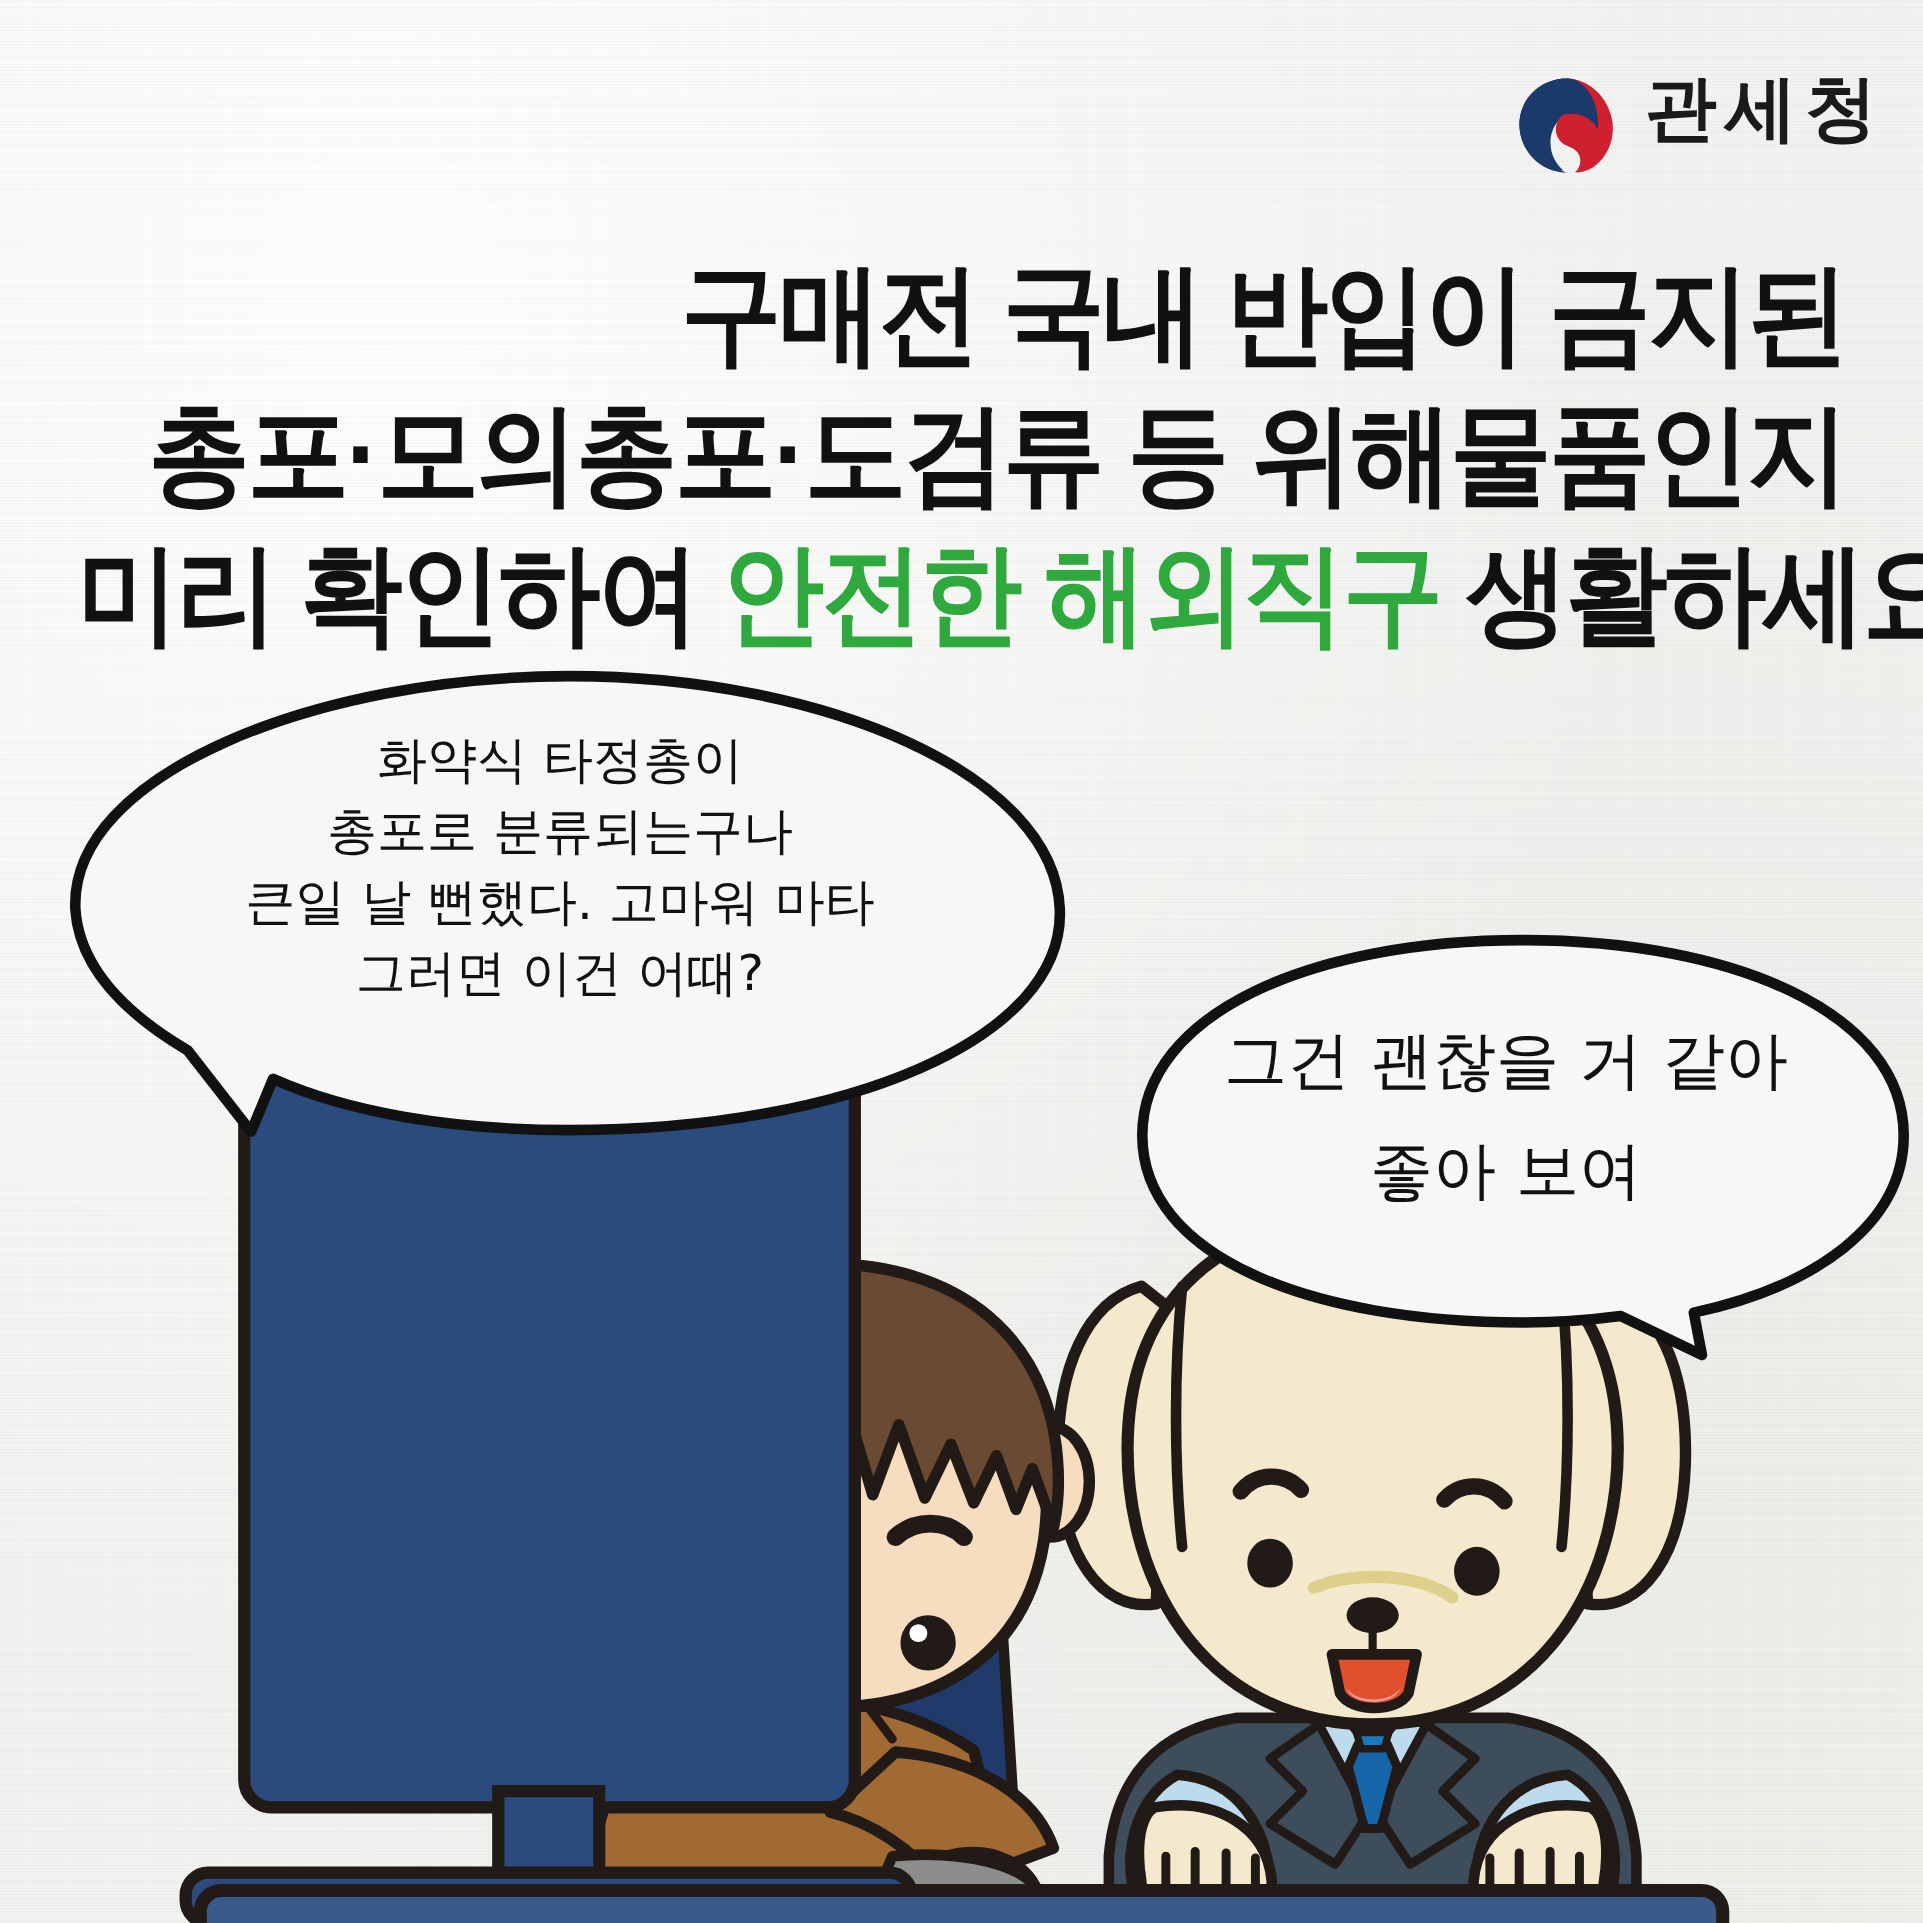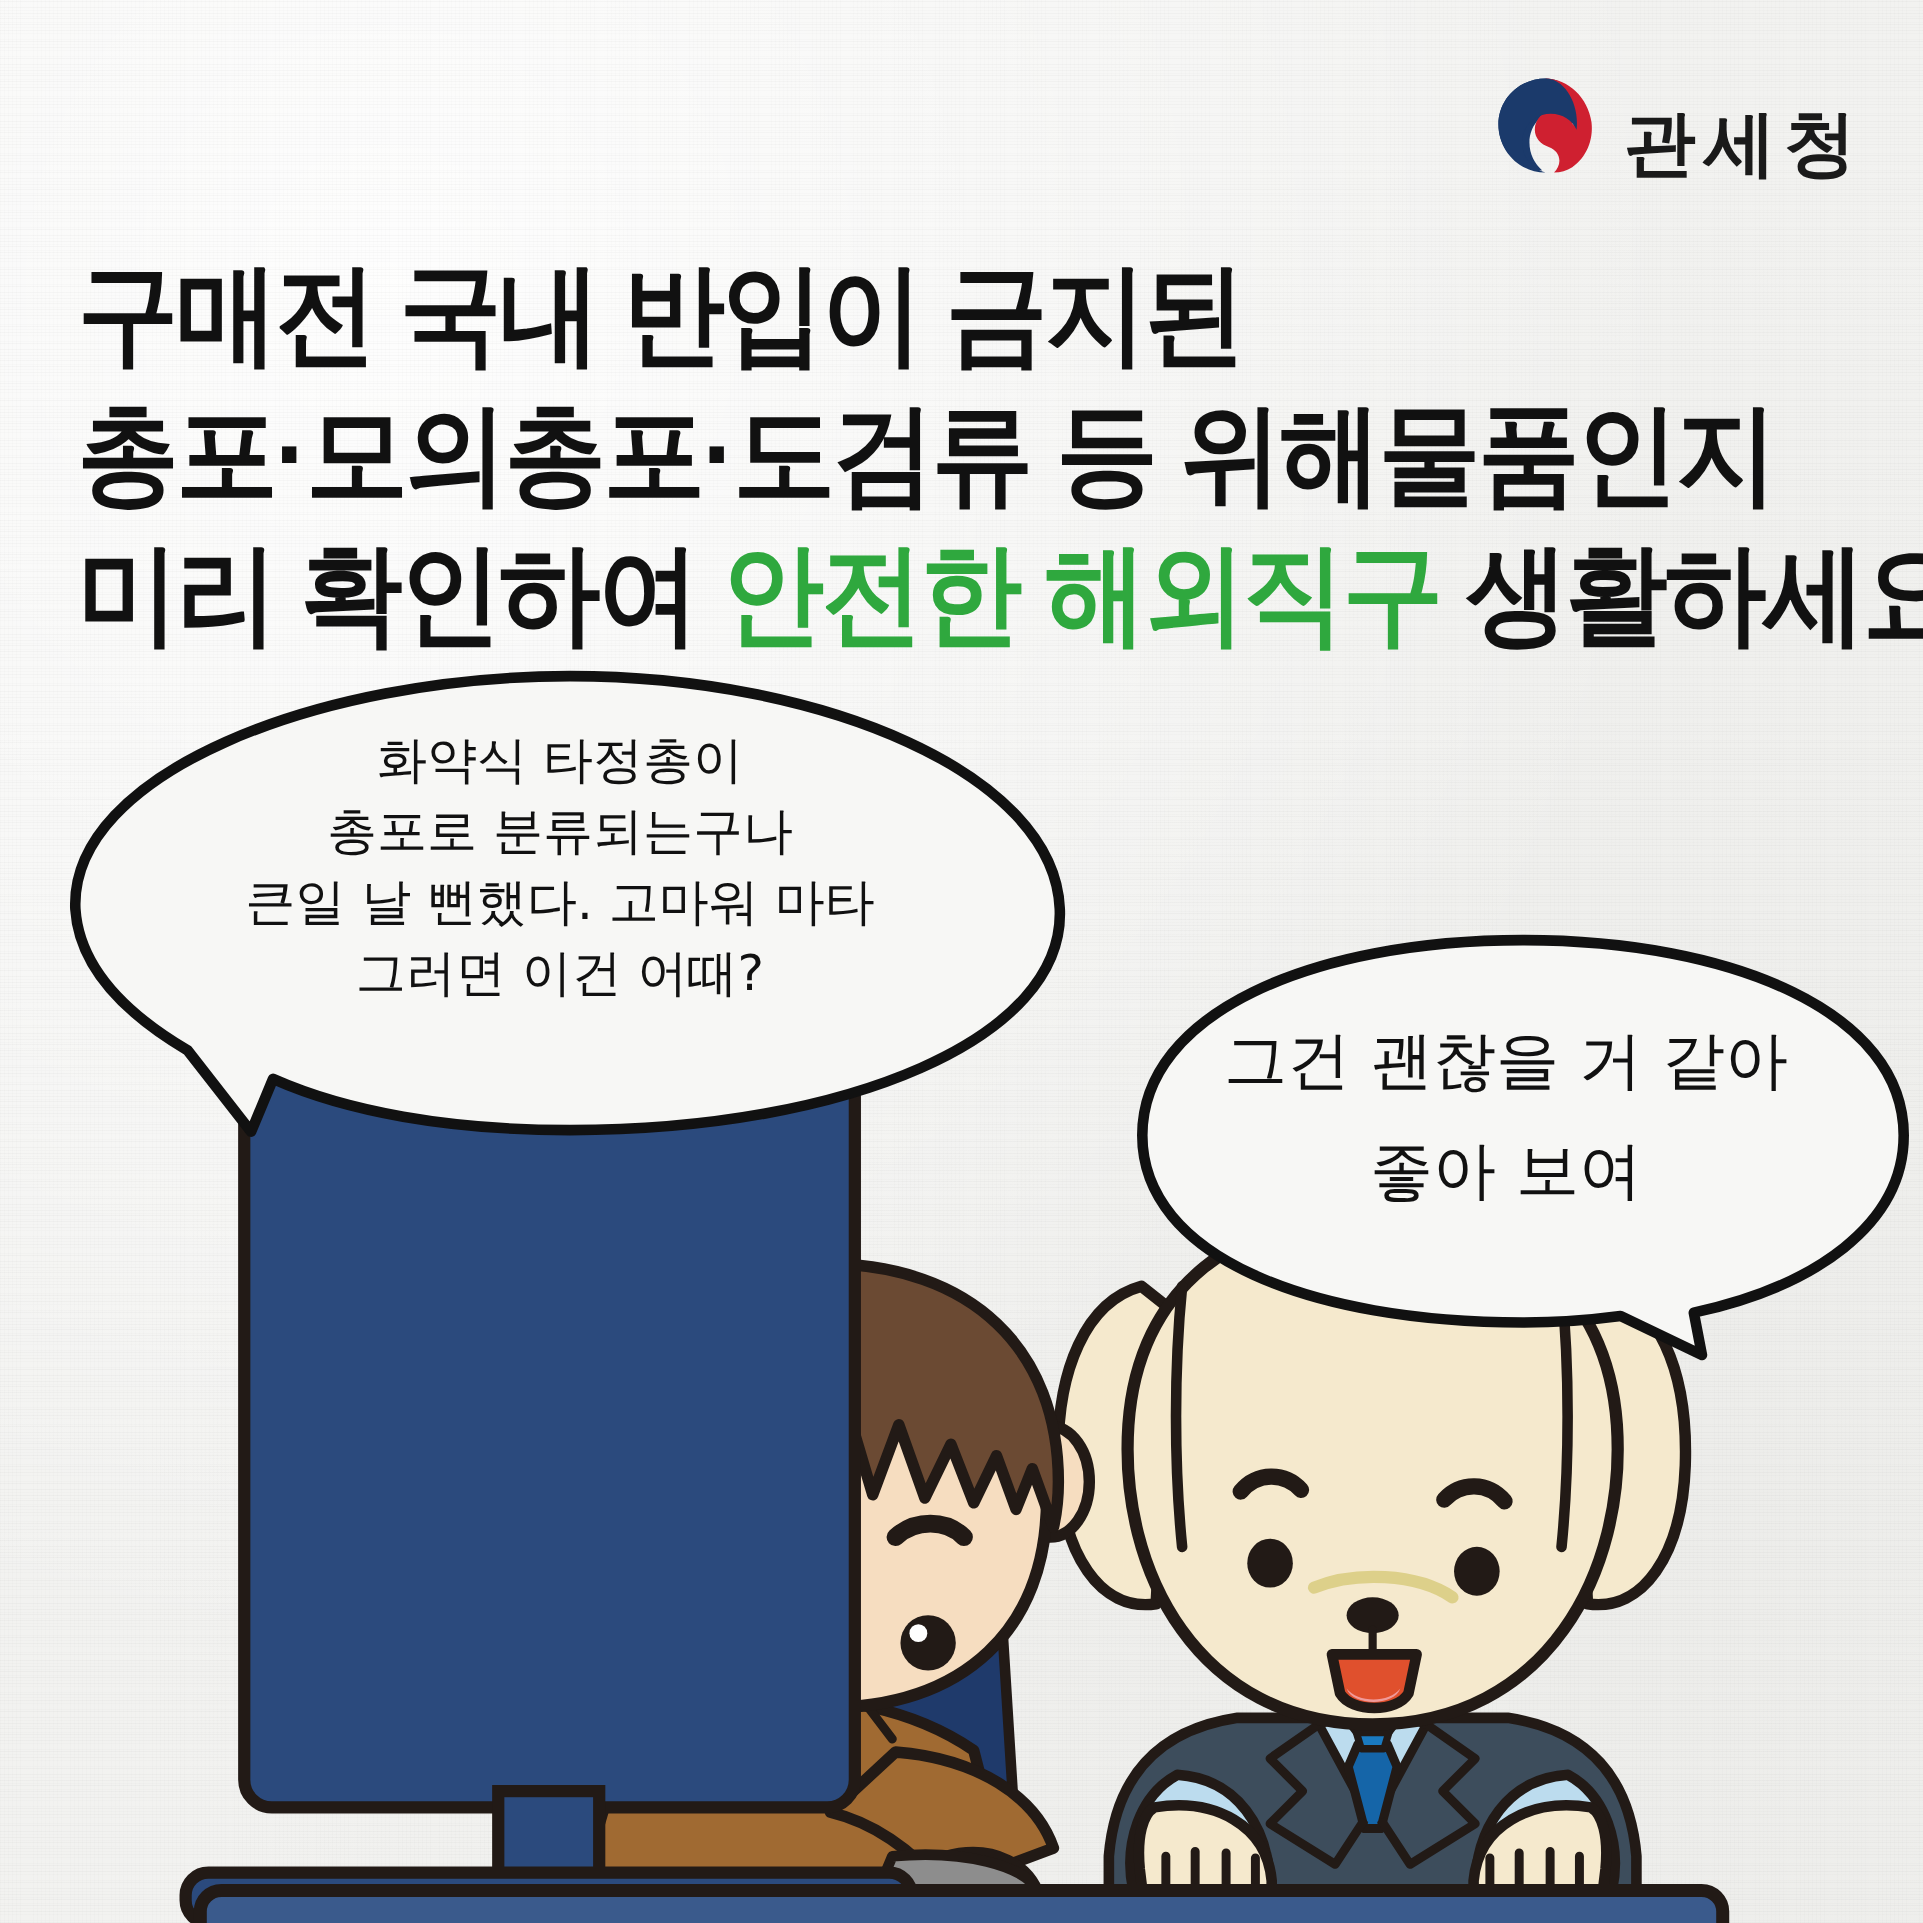--- a/index.html
+++ b/index.html
@@ -46,44 +46,44 @@
       ),
       radial-gradient(ellipse at 20% 15%, rgba(255,255,255,0.9) 0%, rgba(238,238,235,0.0) 60%),
       radial-gradient(ellipse at 85% 80%, rgba(232,232,229,0.55) 0%, rgba(242,242,240,0.0) 65%);
     z-index: 1;
   }
 
   
   #logo-block {
     position: absolute;
     top: 72px;
-    right: 59px;
+    right: 38px;
     display: flex;
-    align-items: flex-end;
+    align-items: flex-start;
     gap: 24.4px;
     z-index: 6;
   }
   #logo-mark { width: 107px; height: 107px; display: block; }
   #logo-text {
     font-family: "Liberation Sans", "DejaVu Sans", sans-serif;
     font-size: 72px;
     font-weight: 700;
     letter-spacing: 8.1px;
     color: #1a1a1a;
     line-height: 1;
     white-space: nowrap;
   }
 
   
   #headline {
     position: absolute;
     top: 259px;
     left: 0;
     width: 1923px;
-    text-align: left;
+    text-align: right;
     z-index: 6;
   }
   .hl-line {
     font-family: "Liberation Sans", "DejaVu Sans", sans-serif;
     font-weight: 700;
     color: #111111;
     line-height: 1.0;
     letter-spacing: -3.3px;
     white-space: nowrap;
     transform: scaleX(0.92);

